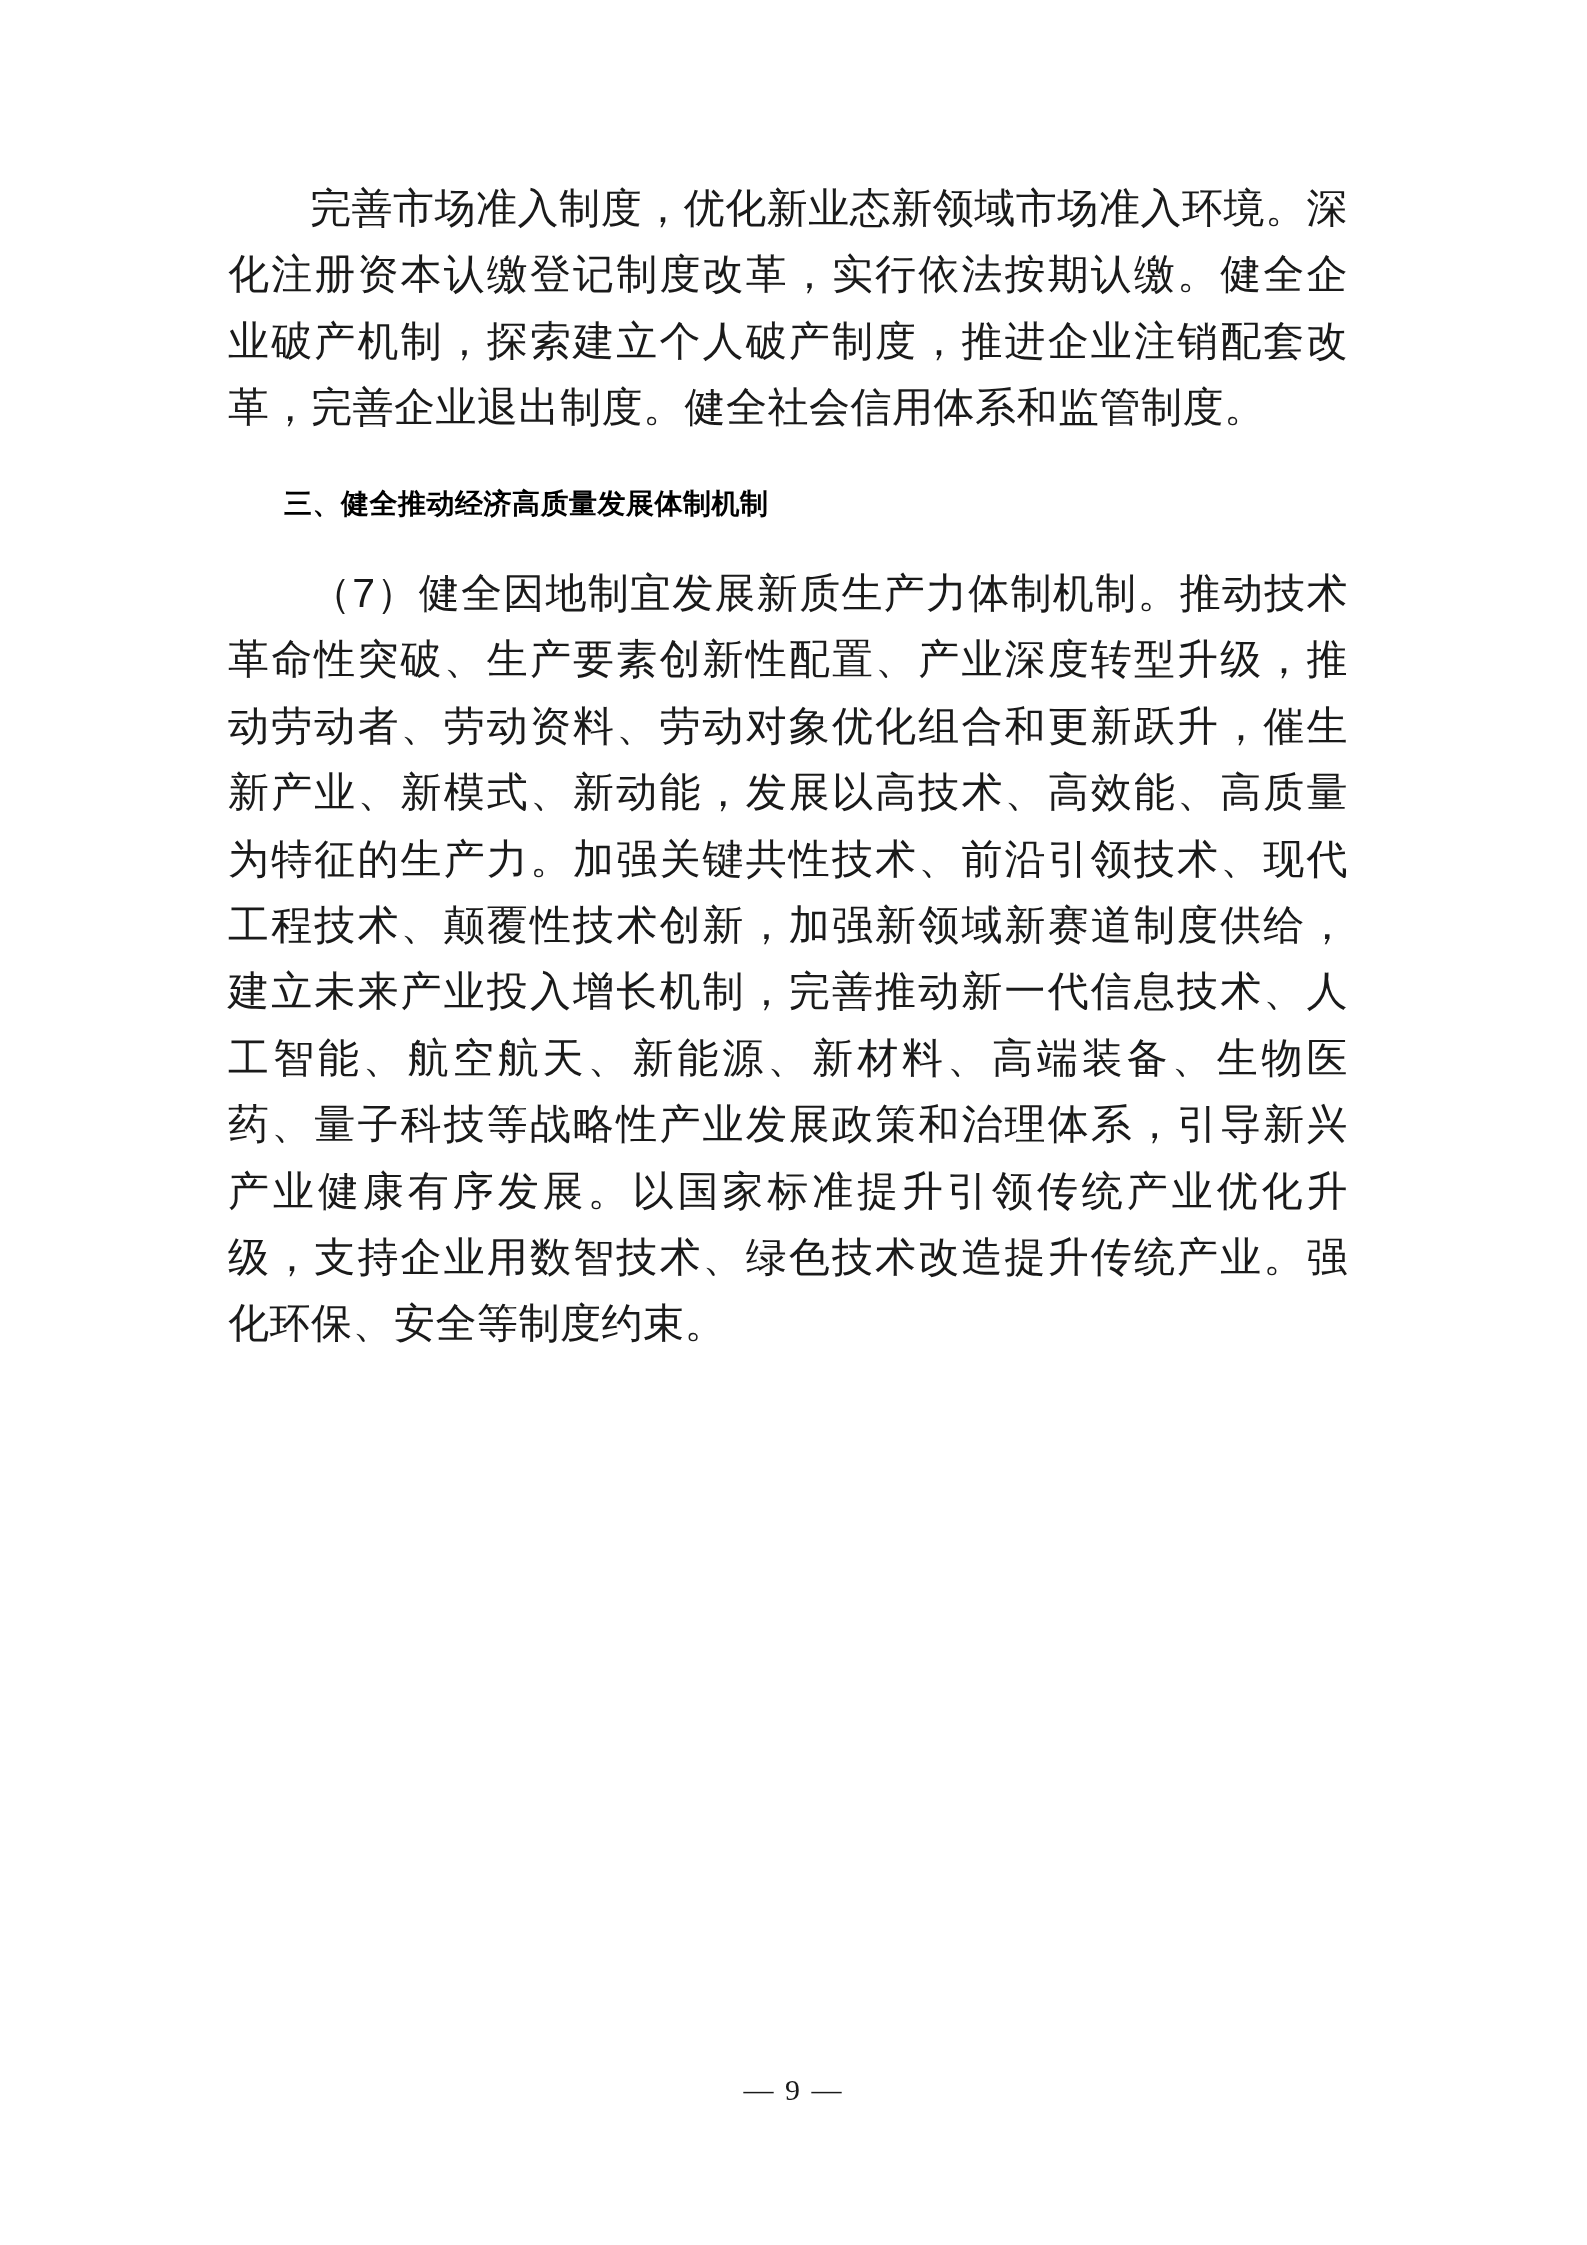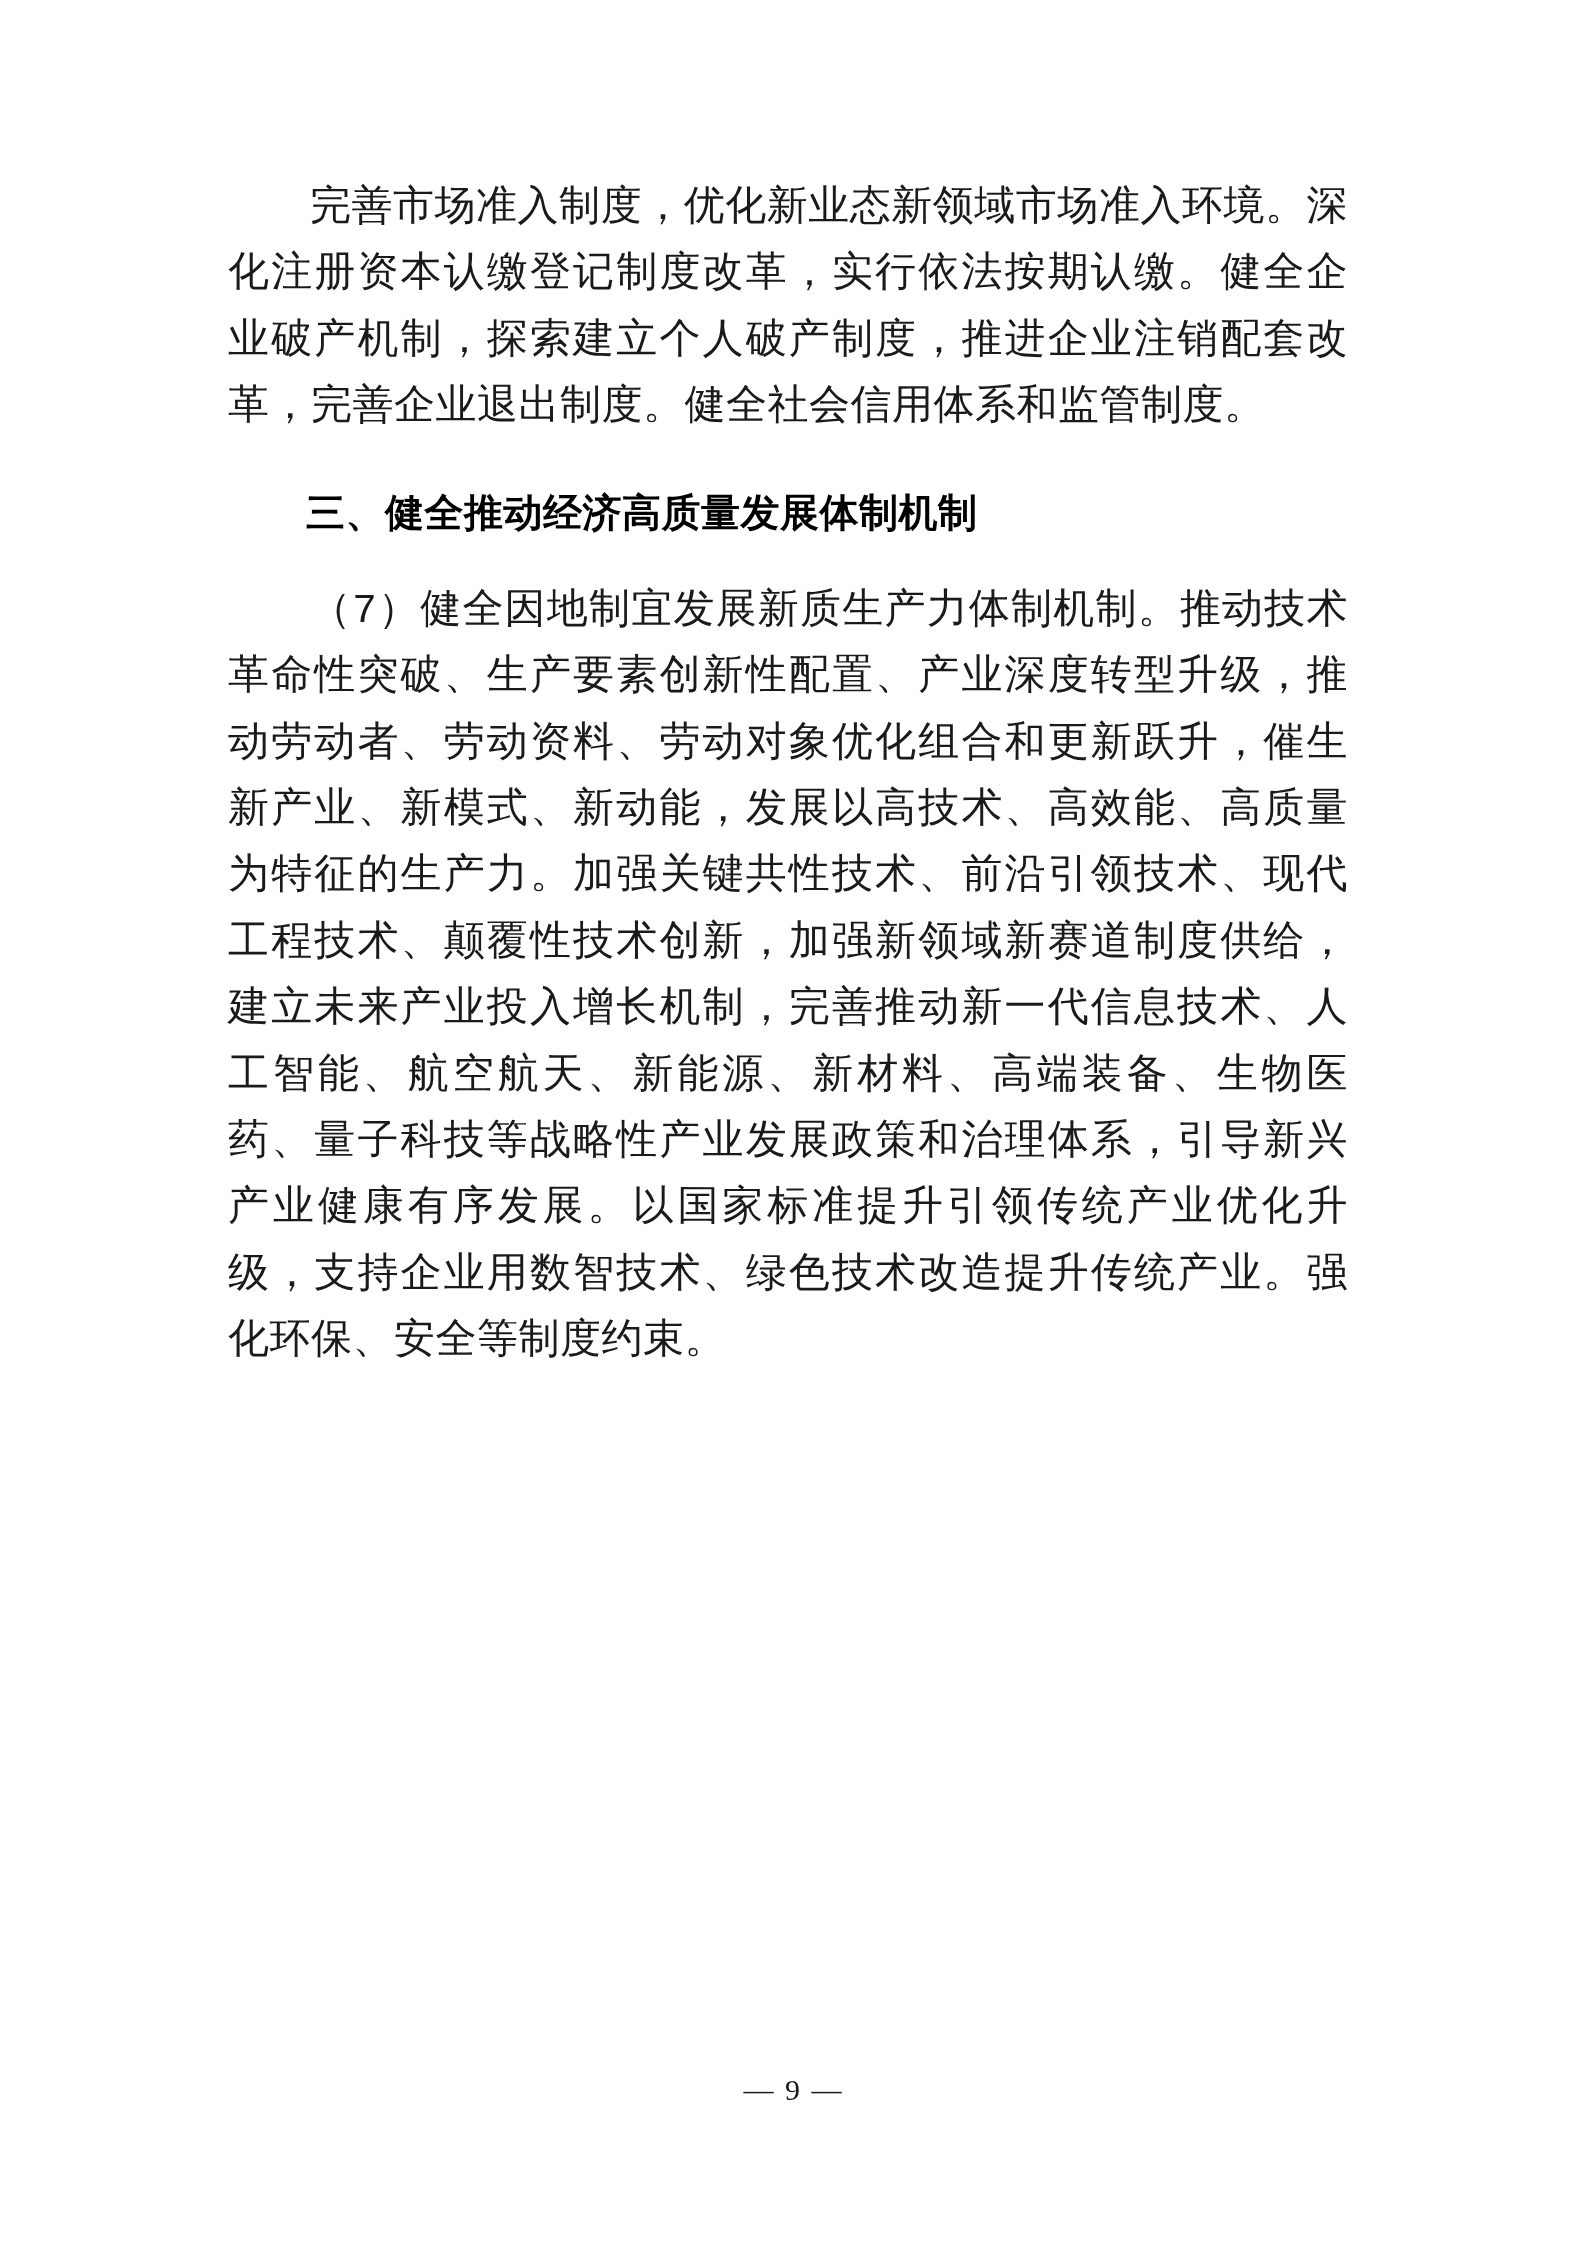--- a/index.html
+++ b/index.html
@@ -31,24 +31,23 @@
   }
   .para {
     font-size: 41px;
     line-height: 1.62;
     text-align: justify;
     text-justify: inter-ideograph;
     text-indent: 2em;
     margin: 0 0 30px 0;
     letter-spacing: 0.5px;
     color: #1a1a1a;
-    font-family: Liberation Mono, monospace;
   }
   .heading {
-    font-size: 39px;
+    font-size: 28px;
     line-height: 1.62;
     font-weight: bold;
     text-indent: 2em;
     margin: 40px 0 34px 0;
     letter-spacing: 0.5px;
     color: #000000;
   }
   .para.tight {
     margin-bottom: 30px;
   }

